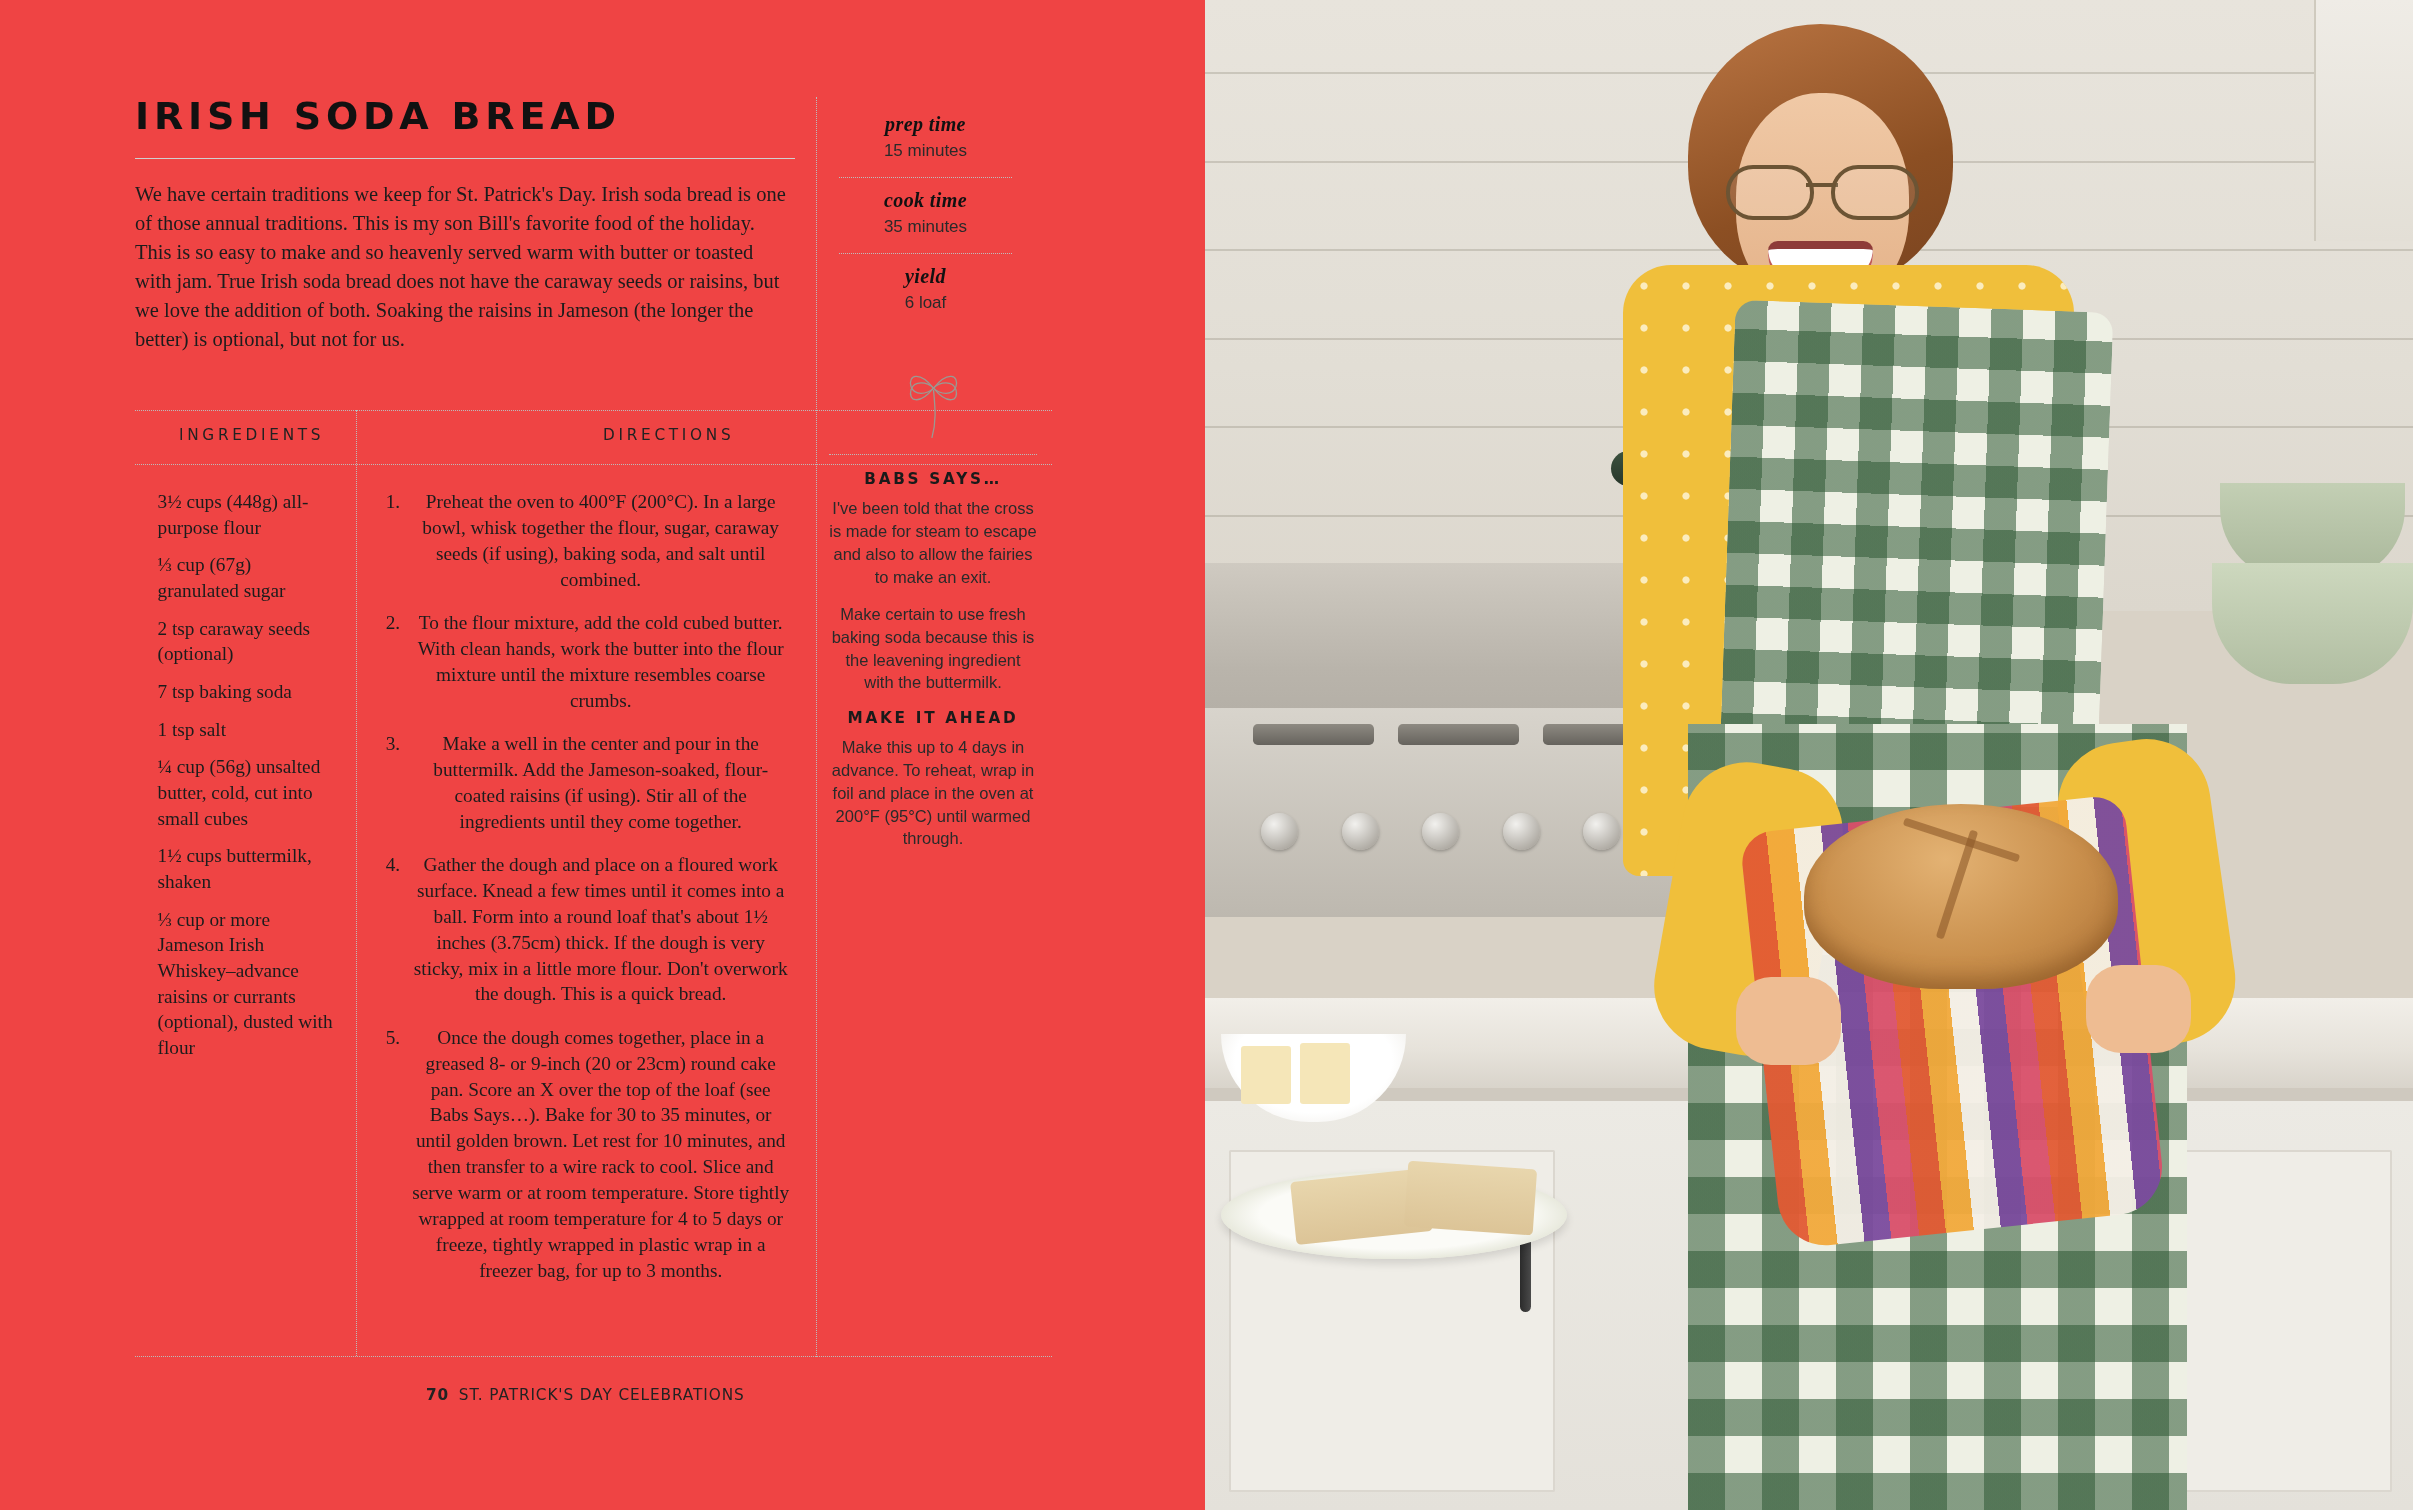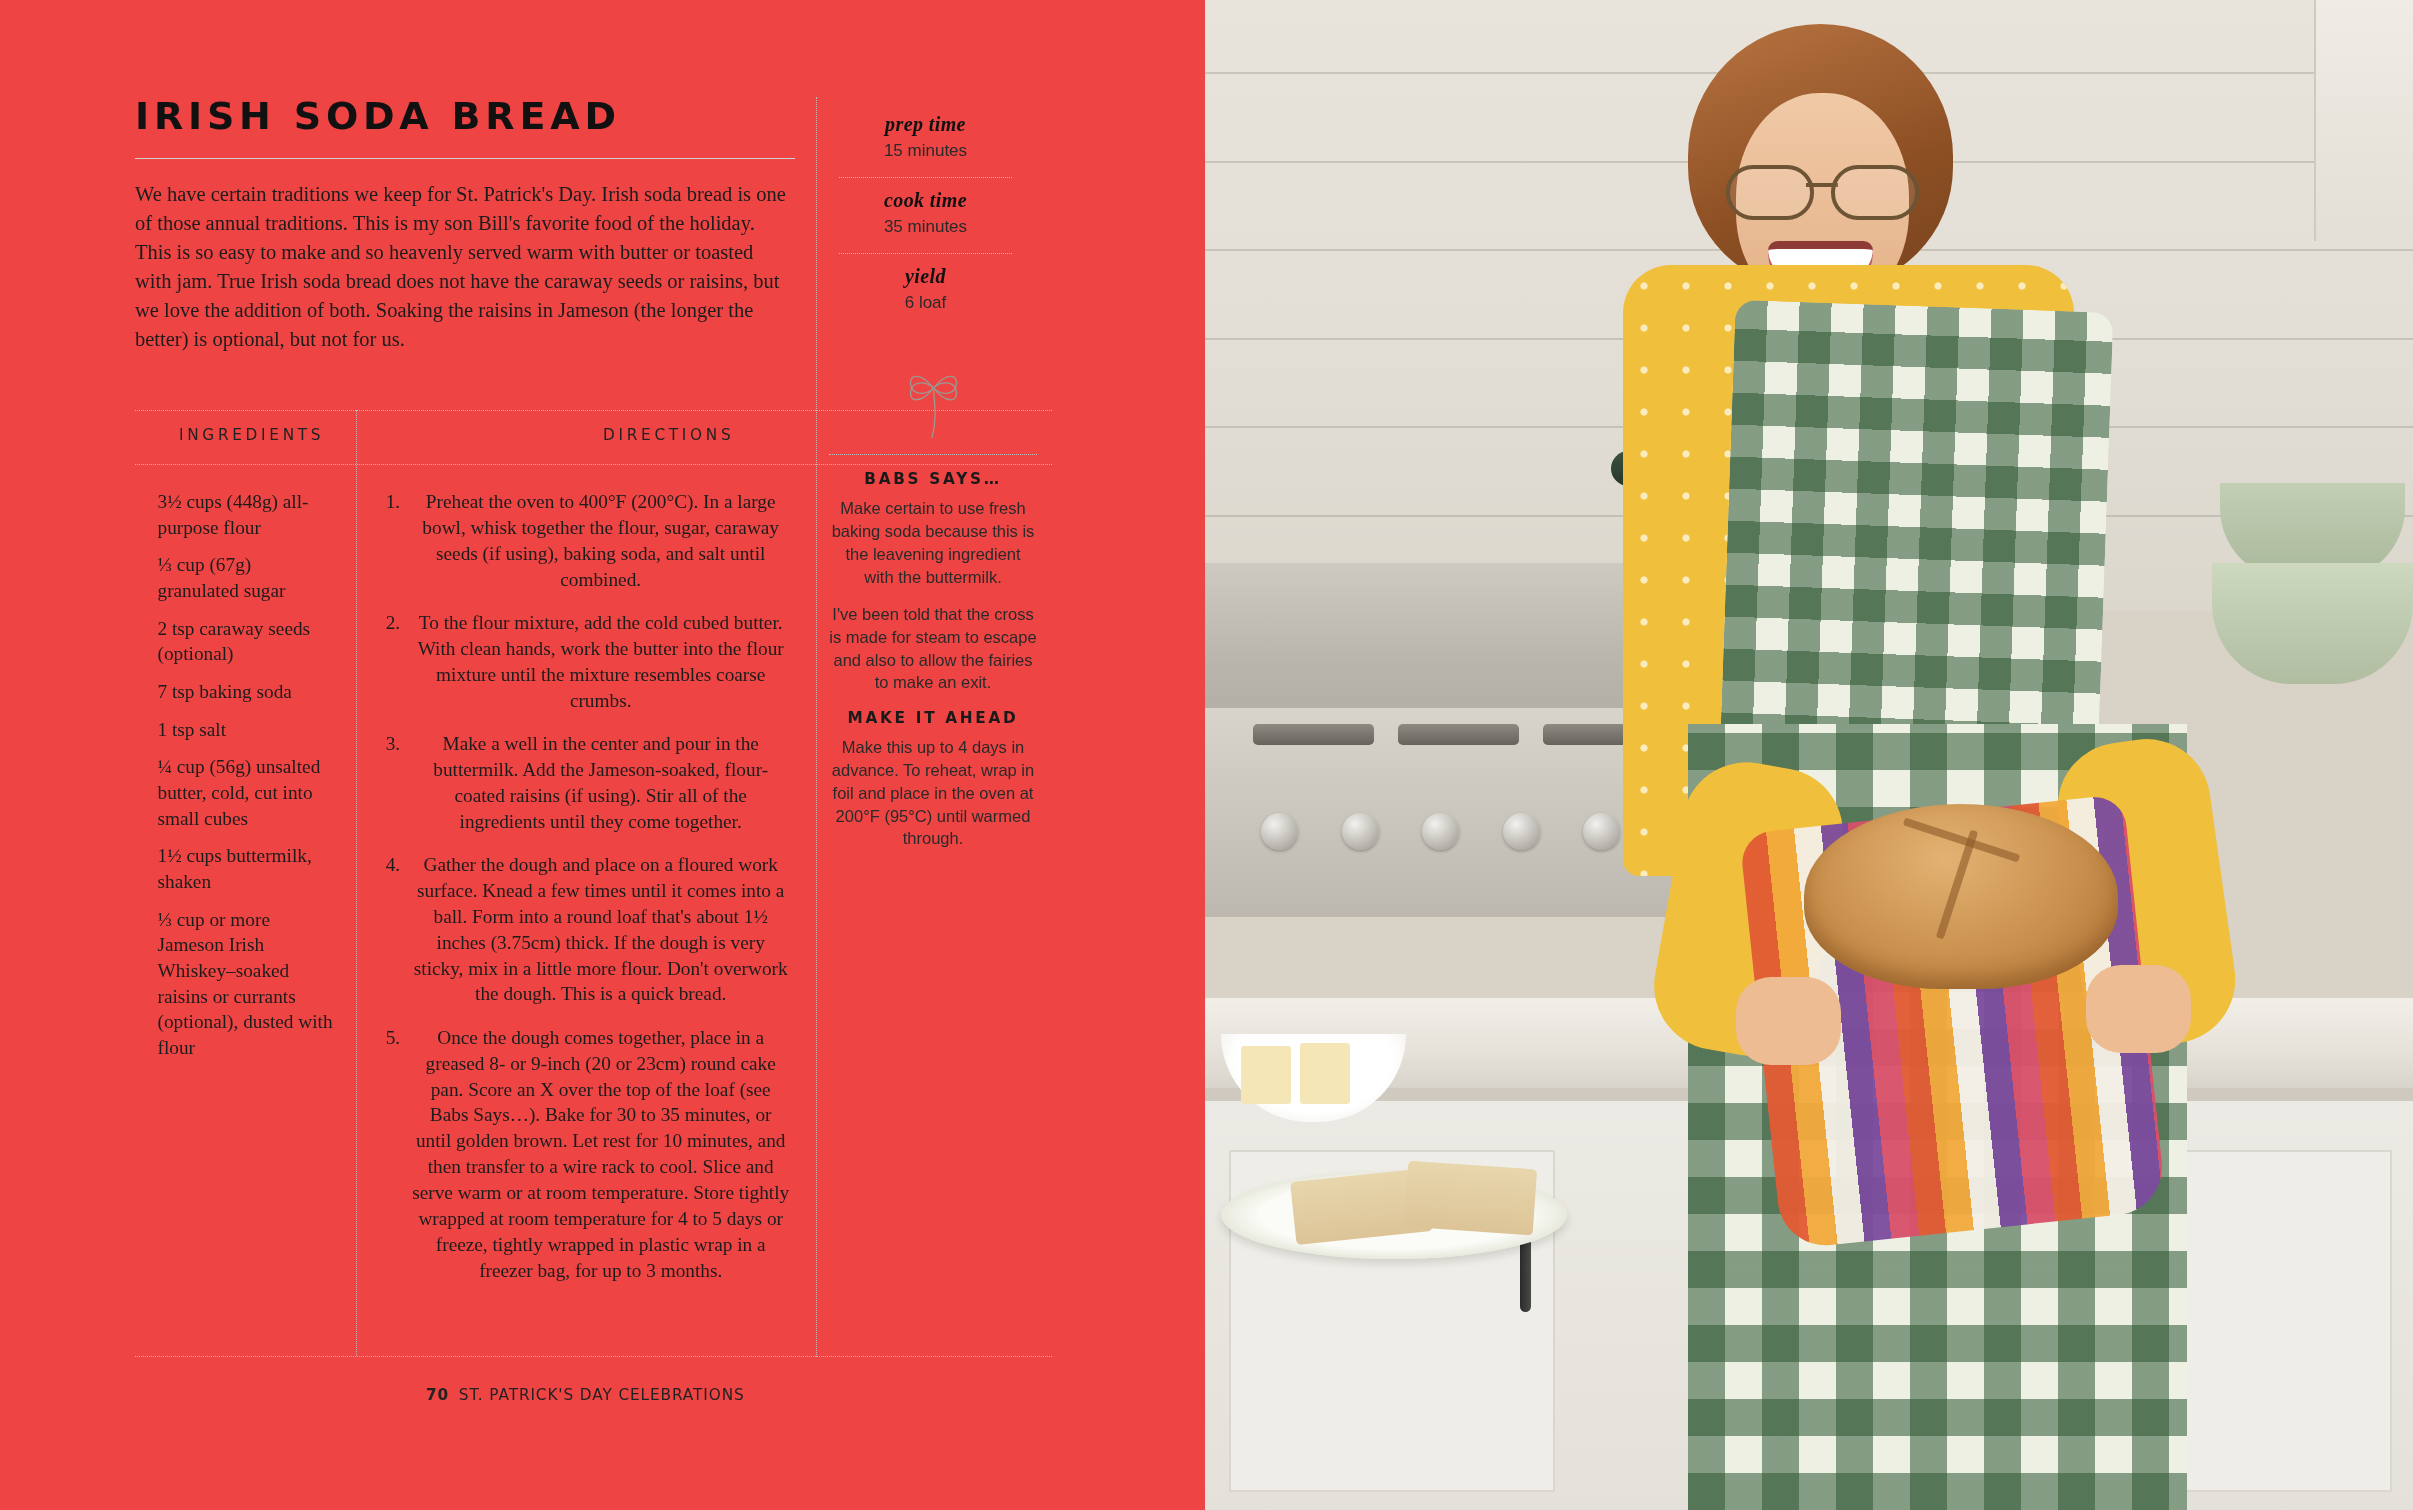--- a/index.html
+++ b/index.html
@@ -471,21 +471,21 @@
         <li>
             <span class="ing-cont">1 tsp salt</span>
           </li>
         <li>
             <span class="ing-cont">¼ cup (56g) unsalted butter, cold, cut into small cubes</span>
           </li>
         <li>
             <span class="ing-cont">1½ cups buttermilk, shaken</span>
           </li>
         <li>
-            <span class="ing-cont">⅓ cup or more Jameson Irish Whiskey–soaked raisins or currants (optional), dusted with flour</span>
+            <span class="ing-cont">⅓ cup or more Jameson Irish Whiskey–advance raisins or currants (optional), dusted with flour</span>
           </li>
       </ul>
     </div>
 
     <div class="directions">
       <ol>
         <li>Preheat the oven to 400°F (200°C). In a large bowl, whisk together the flour, sugar, caraway seeds (if using), baking soda, and salt until combined.</li>
         <li>To the flour mixture, add the cold cubed butter. With clean hands, work the butter into the flour mixture until the mixture resembles coarse crumbs.</li>
         <li>Make a well in the center and pour in the buttermilk. Add the Jameson-soaked, flour-coated raisins (if using). Stir all of the ingredients until they come together.</li>
         <li>Gather the dough and place on a floured work surface. Knead a few times until it comes into a ball. Form into a round loaf that's about 1½ inches (3.75cm) thick. If the dough is very sticky, mix in a little more flour. Don't overwork the dough. This is a quick bread.</li>
@@ -498,22 +498,22 @@
         <g fill="none" stroke="#9a9a93" stroke-width="1.6">
           <path d="M48 52 C30 30, 16 36, 20 50 C24 62, 40 60, 48 52 Z"></path>
           <path d="M48 52 C66 30, 80 36, 76 50 C72 62, 56 60, 48 52 Z"></path>
           <path d="M48 52 C30 74, 16 68, 20 54 C24 42, 40 44, 48 52 Z"></path>
           <path d="M48 52 C66 74, 80 68, 76 54 C72 42, 56 44, 48 52 Z"></path>
           <path d="M48 54 C50 76, 52 92, 46 114"></path>
         </g>
       </svg>
       <div class="notes-dotted"></div>
       <div class="note-head">BABS SAYS…</div>
+      <div class="note-body">I've been told that the cross is made for steam to escape and also to allow the fairies to make an exit.</div>
       <div class="note-body">Make certain to use fresh baking soda because this is the leavening ingredient with the buttermilk.</div>
-      <div class="note-body">I've been told that the cross is made for steam to escape and also to allow the fairies to make an exit.</div>
       <div class="note-head">MAKE IT AHEAD</div>
       <div class="note-body">Make this up to 4 days in advance. To reheat, wrap in foil and place in the oven at 200°F (95°C) until warmed through.</div>
     </div>
 
     <div class="footer">
       <span class="folio">70</span><span>ST. PATRICK'S DAY CELEBRATIONS</span>
     </div>
   </div>
 
   <div class="page-right">

